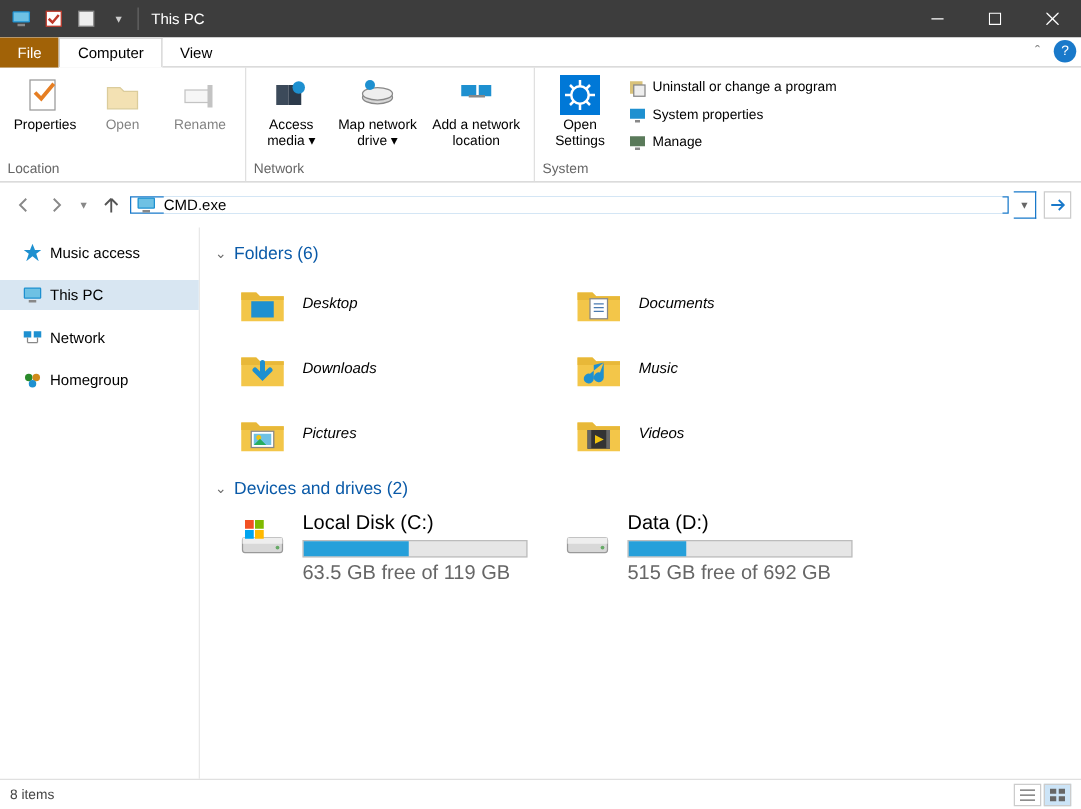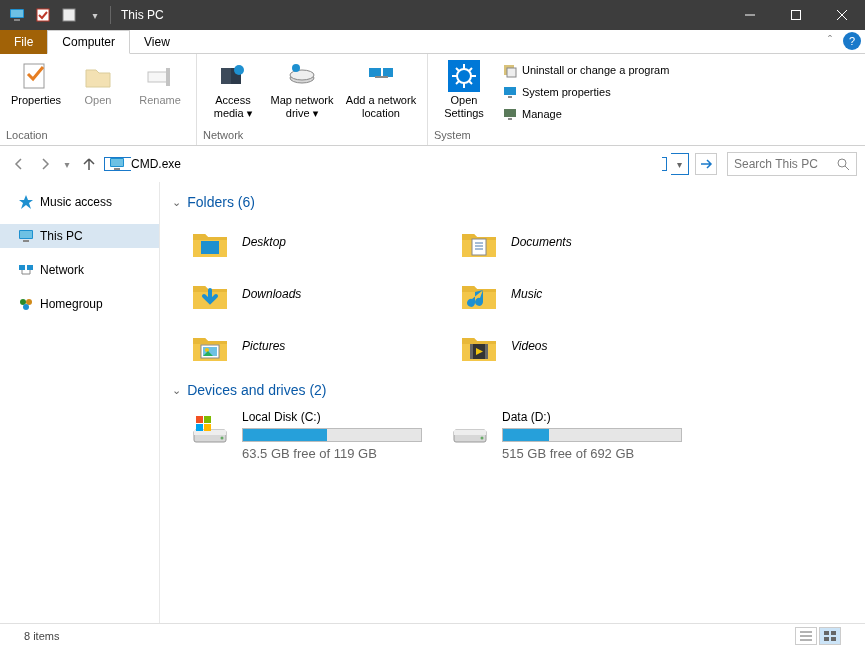--- a/index.html
+++ b/index.html
@@ -58,27 +58,27 @@
 .content { flex: 1; padding: 8px 12px; overflow: auto; }
 .section-header { color: #0a5aa8; font-size: 14px; display: flex; align-items: center; gap: 6px; margin: 4px 0 8px 0; }
 .chev { color: #666; font-size: 11px; }
 .folder-grid { display: flex; flex-wrap: wrap; gap: 4px 29px; margin-left: 14px; margin-bottom: 12px; font-style: italic; }
 .folder-item { width: 240px; display: flex; align-items: center; gap: 12px; padding: 4px; cursor: pointer; }
 .folder-icon { width: 40px; height: 40px; display: flex; align-items: center; justify-content: center; }
 .drive-grid { display: flex; gap: 20px; margin-left: 14px; }
 .drive-item { width: 240px; display: flex; gap: 12px; padding: 4px; cursor: pointer; }
 .drive-icon { width: 40px; height: 40px; display: flex; align-items: center; justify-content: center; }
 .drive-info { flex: 1; }
-.drive-name { font-size: 12px; margin-bottom: 4px; }
+.drive-name { font-size: 16px; margin-bottom: 4px; }
 .drive-bar { height: 14px; border: 1px solid #bcbcbc; background: #e6e6e6; position: relative; margin-bottom: 4px; }
 .drive-bar-fill { position: absolute; left: 0; top: 0; bottom: 0; background: #26a0da; }
-.drive-free { font-size: 13px; color: #666; }
-
-
-.statusbar { height: 24px; border-top: 1px solid #e0e0e0; display: flex; align-items: center; padding: 0 24px; font-size: 11px; color: #444; justify-content: space-between; }
+.drive-free { font-size: 16px; color: #666; }
+
+
+.statusbar { height: 24px; border-top: 1px solid #e0e0e0; display: flex; align-items: center; padding: 0 8px; font-size: 11px; color: #444; justify-content: space-between; }
 .statusbar .right { margin-left: auto; display: flex; gap: 2px; }
 .view-btn { width: 22px; height: 18px; border: 1px solid #ccc; display: flex; align-items: center; justify-content: center; }
 
 svg { display: block; }
 </style>
 </head>
 <body>
 
 <div class="titlebar">
   <div class="titlebar-left">
@@ -284,29 +284,20 @@
         </svg>
       </span>
     <input type="text" value="CMD.exe" style="">
   </div>
   <div class="addr-drop" style="font-size:10px;color:#666;">▾</div>
   <div class="go-btn">
       <svg width="14" height="14" viewBox="0 0 14 14">
         <path d="M2 7 H11 M8 3 L12 7 L8 11" stroke="#1979ca" stroke-width="1.5" fill="none"></path>
       </svg>
     </div>
-  <div class="searchbox">
-    <input type="text" placeholder="Search This PC" style="">
-    <span>
-        <svg width="13" height="13" viewBox="0 0 13 13">
-          <circle cx="5" cy="5" r="4" stroke="#888" fill="none"></circle>
-          <line x1="8" y1="8" x2="12" y2="12" stroke="#888"></line>
-        </svg>
-      </span>
-  </div>
 </div>
 
 <div class="body">
   <div class="sidebar">
     <div class="sb-item">
       <span class="sb-icon">
           <svg width="16" height="16" viewBox="0 0 16 16">
             <polygon points="8,1 10,6 15,6 11,9 13,15 8,11 3,15 5,9 1,6 6,6" fill="#1e90d0"></polygon>
           </svg>
         </span>

